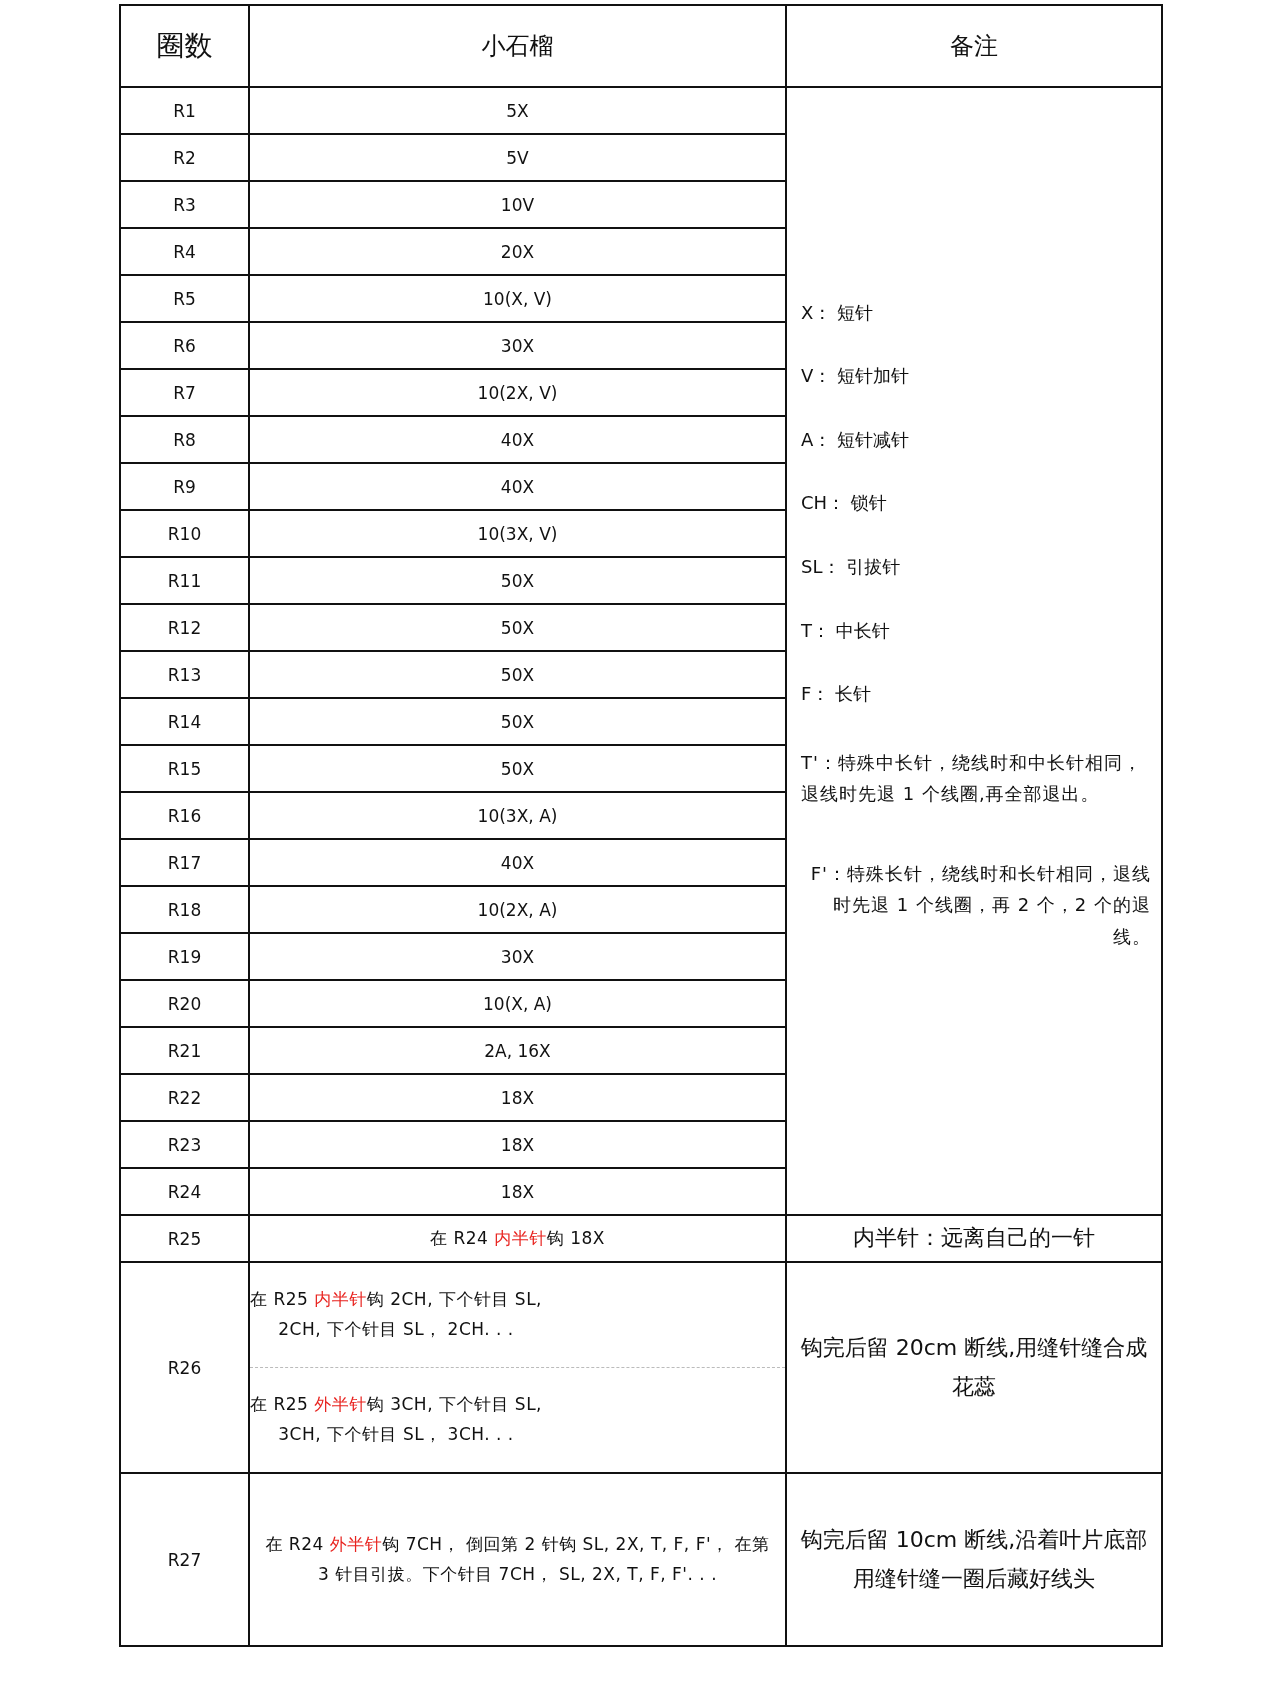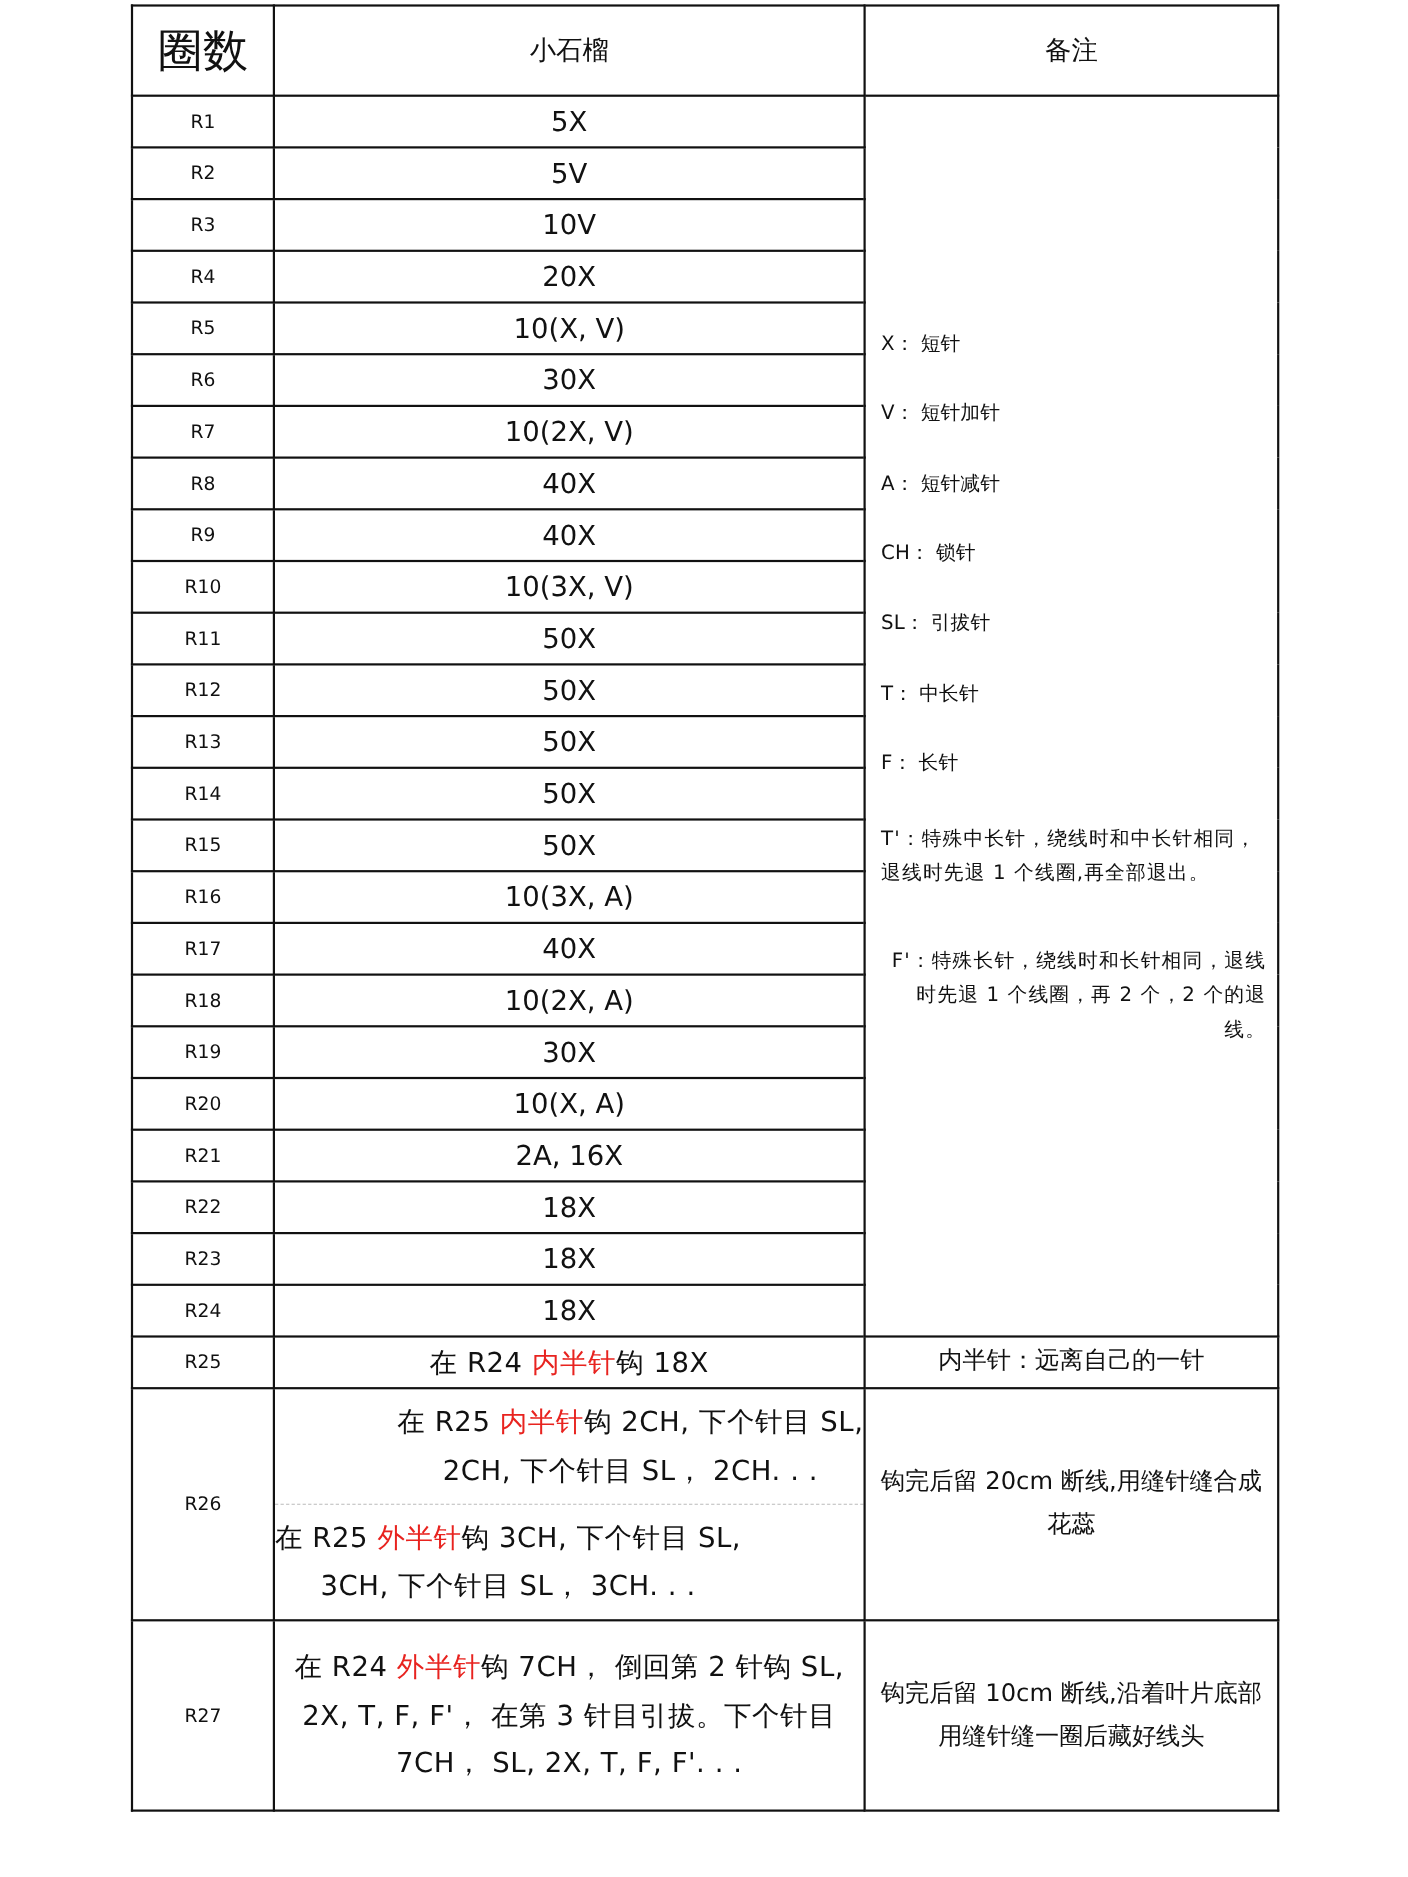--- a/index.html
+++ b/index.html
@@ -3,31 +3,31 @@
 <meta charset="utf-8">
 <style>
   html, body { margin:0; padding:0; background:#ffffff; }
   body { width:1280px; height:1706px; position:relative; overflow:hidden;
          font-family:"DejaVu Sans", "Liberation Sans", sans-serif; color:#111; }
   table.pattern { position:absolute; left:119px; top:4px; border-collapse:collapse;
                   width:1042px; table-layout:fixed; }
   table.pattern td, table.pattern th { border:2px solid #111; padding:0; text-align:center; vertical-align:middle; }
   col.c1 { width:129px; } col.c2 { width:537px; } col.c3 { width:376px; }
   th { height:80px; font-weight:normal; font-size:24px; }
-  th.round-hdr { font-size:41px; }
+  th.round-hdr { font-size:28px; }
   td.rnd { font-size:17px; height:45px; }
-  td.ins { font-size:25px; }
+  td.ins { font-size:17px; }
   td.notes { text-align:left !important; vertical-align:middle; font-size:18px; padding:0 10px 0 14px !important; }
   .note-line { margin:0 0 42px 0; line-height:1.2; }
   .note-block { line-height:1.75; margin:0 0 48px 0; letter-spacing:1px; }
   .note-block.fprime { text-align:right; }
   .note-block.tprime { text-align:left; }
   .red { color:#e8231f; }
   .para { font-size:22px; line-height:1.75; letter-spacing:0.5px; }
-  .split-top { height:104px; display:flex; align-items:center; justify-content:flex-end; border-bottom:1.5px dashed #bbb; }
+  .split-top { height:104px; display:flex; align-items:center; justify-content:flex-start; border-bottom:1.5px dashed #bbb; }
   .split-bot { height:104px; display:flex; align-items:center; justify-content:flex-start; }
   td.cnote { text-align:center; font-size:22px; line-height:1.75; padding:0 6px !important; }
 </style>
 </head>
 <body>
 
 <table class="pattern">
   <colgroup>
       <col class="c1">
       <col class="c2">

